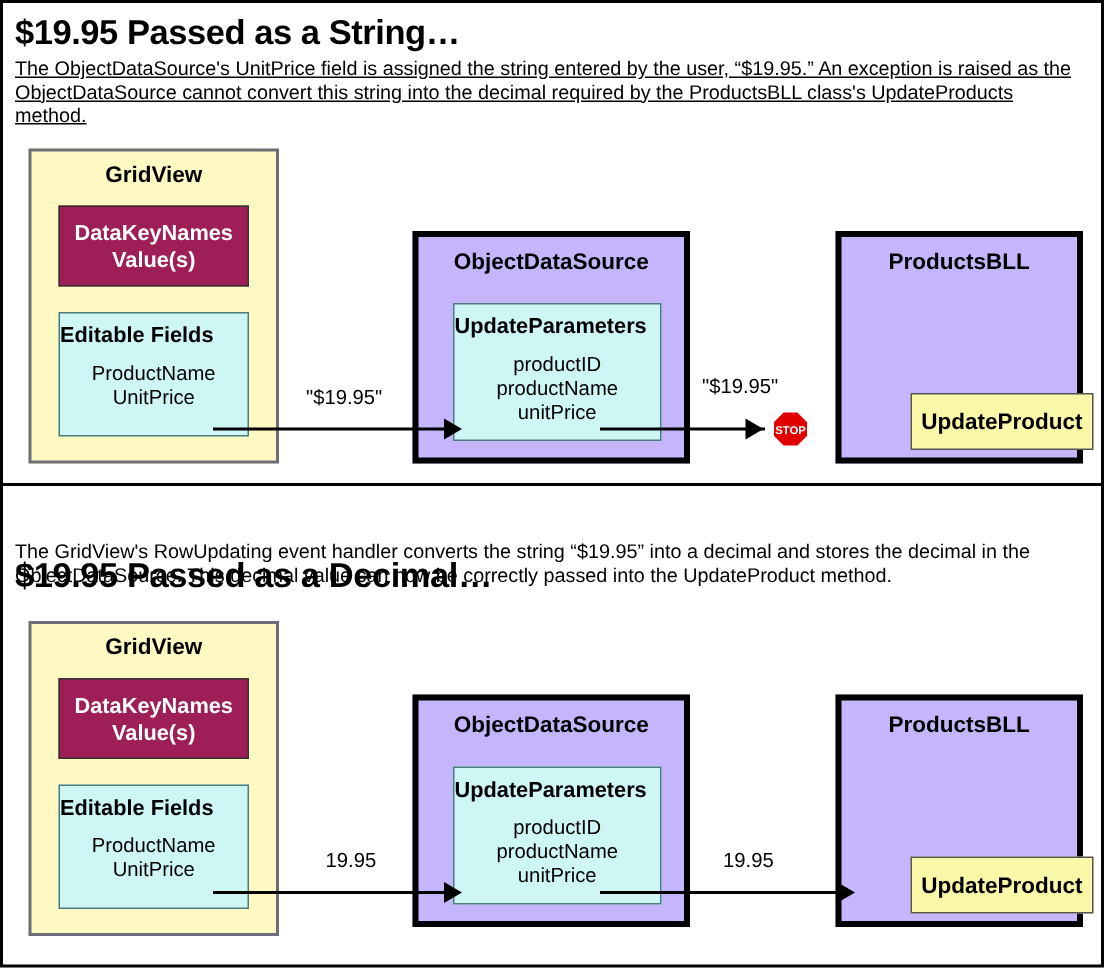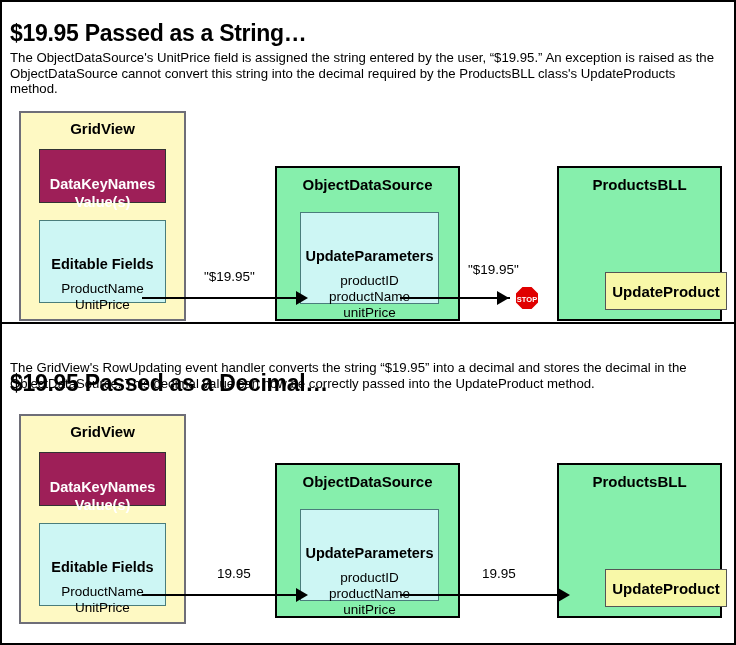--- a/index.html
+++ b/index.html
@@ -11,21 +11,21 @@
     overflow:hidden;
   }
   .page{
     position:absolute;left:0;top:0;
     width:736px;height:645px;
     border:2px solid #000;
     box-sizing:border-box;
     background:#fff;
   }
   .section{position:absolute;left:0;width:732px;box-sizing:border-box;}
-  #section-top{top:12px;height:288px;}
+  #section-top{top:0;height:288px;}
   #section-bottom{top:320px;height:321px;border-top:2px solid #000;}
 
   .sec-title{
     position:absolute;
     font-size:23px;font-weight:bold;
     letter-spacing:-0.3px;
     white-space:nowrap;
   }
   .sec-desc{
     position:absolute;
@@ -38,40 +38,39 @@
   .outer-title{
     position:absolute;left:0;right:0;
     text-align:center;
     font-size:15px;font-weight:bold;
   }
   .gridview{
     background:#fef9c3;
     border:2px solid #6e6e78;
   }
   .odsbox,.bllbox{
-    background:#86efac;
-    border:2px solid #000000;
+    background:#c4b5fd;
+    border:4px solid #000000;
   }
   .datakey{
     background:#9e1f58;
     border:1.5px solid #333;
     color:#fff;
     font-size:14.5px;font-weight:bold;
     text-align:center;
     line-height:18px;
-    padding-top:25px;
+    padding-top:9px;
   }
   .cyanbox{
     background:#cdf6f4;
     border:1.5px solid #4a7d7b;
   }
   .cyan-head{
-    text-align:center;font-weight:bold;font-size:14.5px;
+    font-weight:bold;font-size:14.5px;
     padding-top:7px;
-    margin-top:28px;
   }
   .cyan-list{
     text-align:center;font-size:13.5px;line-height:16px;
     padding-top:9px;
   }
   .yellowbox{
     background:#f8f8a8;
     border:1.5px solid #555;
     display:flex;align-items:center;justify-content:center;
     font-size:15px;font-weight:bold;margin-left:24px;
@@ -99,21 +98,21 @@
   }
 </style>
 </head>
 <body>
 
 <div class="page">
 
   <div class="section" id="section-top">
 
     <div class="sec-title" style="left:8px;top:6px;">$19.95 Passed as a String…</div>
-    <div class="sec-desc" style="left:8px;top:36px;width:716px;">The ObjectDataSource's UnitPrice field is assigned the string entered by the user, “$19.95.” An exception is raised as the ObjectDataSource cannot convert this string into the decimal required by the ProductsBLL class's UpdateProducts method.</div>
+    <div class="sec-desc" style="left:8px;top:36px;width:716px;text-decoration:underline;">The ObjectDataSource's UnitPrice field is assigned the string entered by the user, “$19.95.” An exception is raised as the ObjectDataSource cannot convert this string into the decimal required by the ProductsBLL class's UpdateProducts method.</div>
 
     <div class="box gridview" style="left:17px;top:97px;width:167px;height:210px;">
       <div class="outer-title" style="top:7px;">GridView</div>
       <div class="box datakey" style="left:18px;top:36px;width:127px;height:54px;">
         <div>DataKeyNames</div>
         <div>Value(s)</div>
       </div>
       <div class="box cyanbox" style="left:18px;top:107px;width:127px;height:83px;">
         <div class="cyan-head">Editable Fields</div>
         <div class="cyan-list" style="white-space:pre-line;">ProductName

